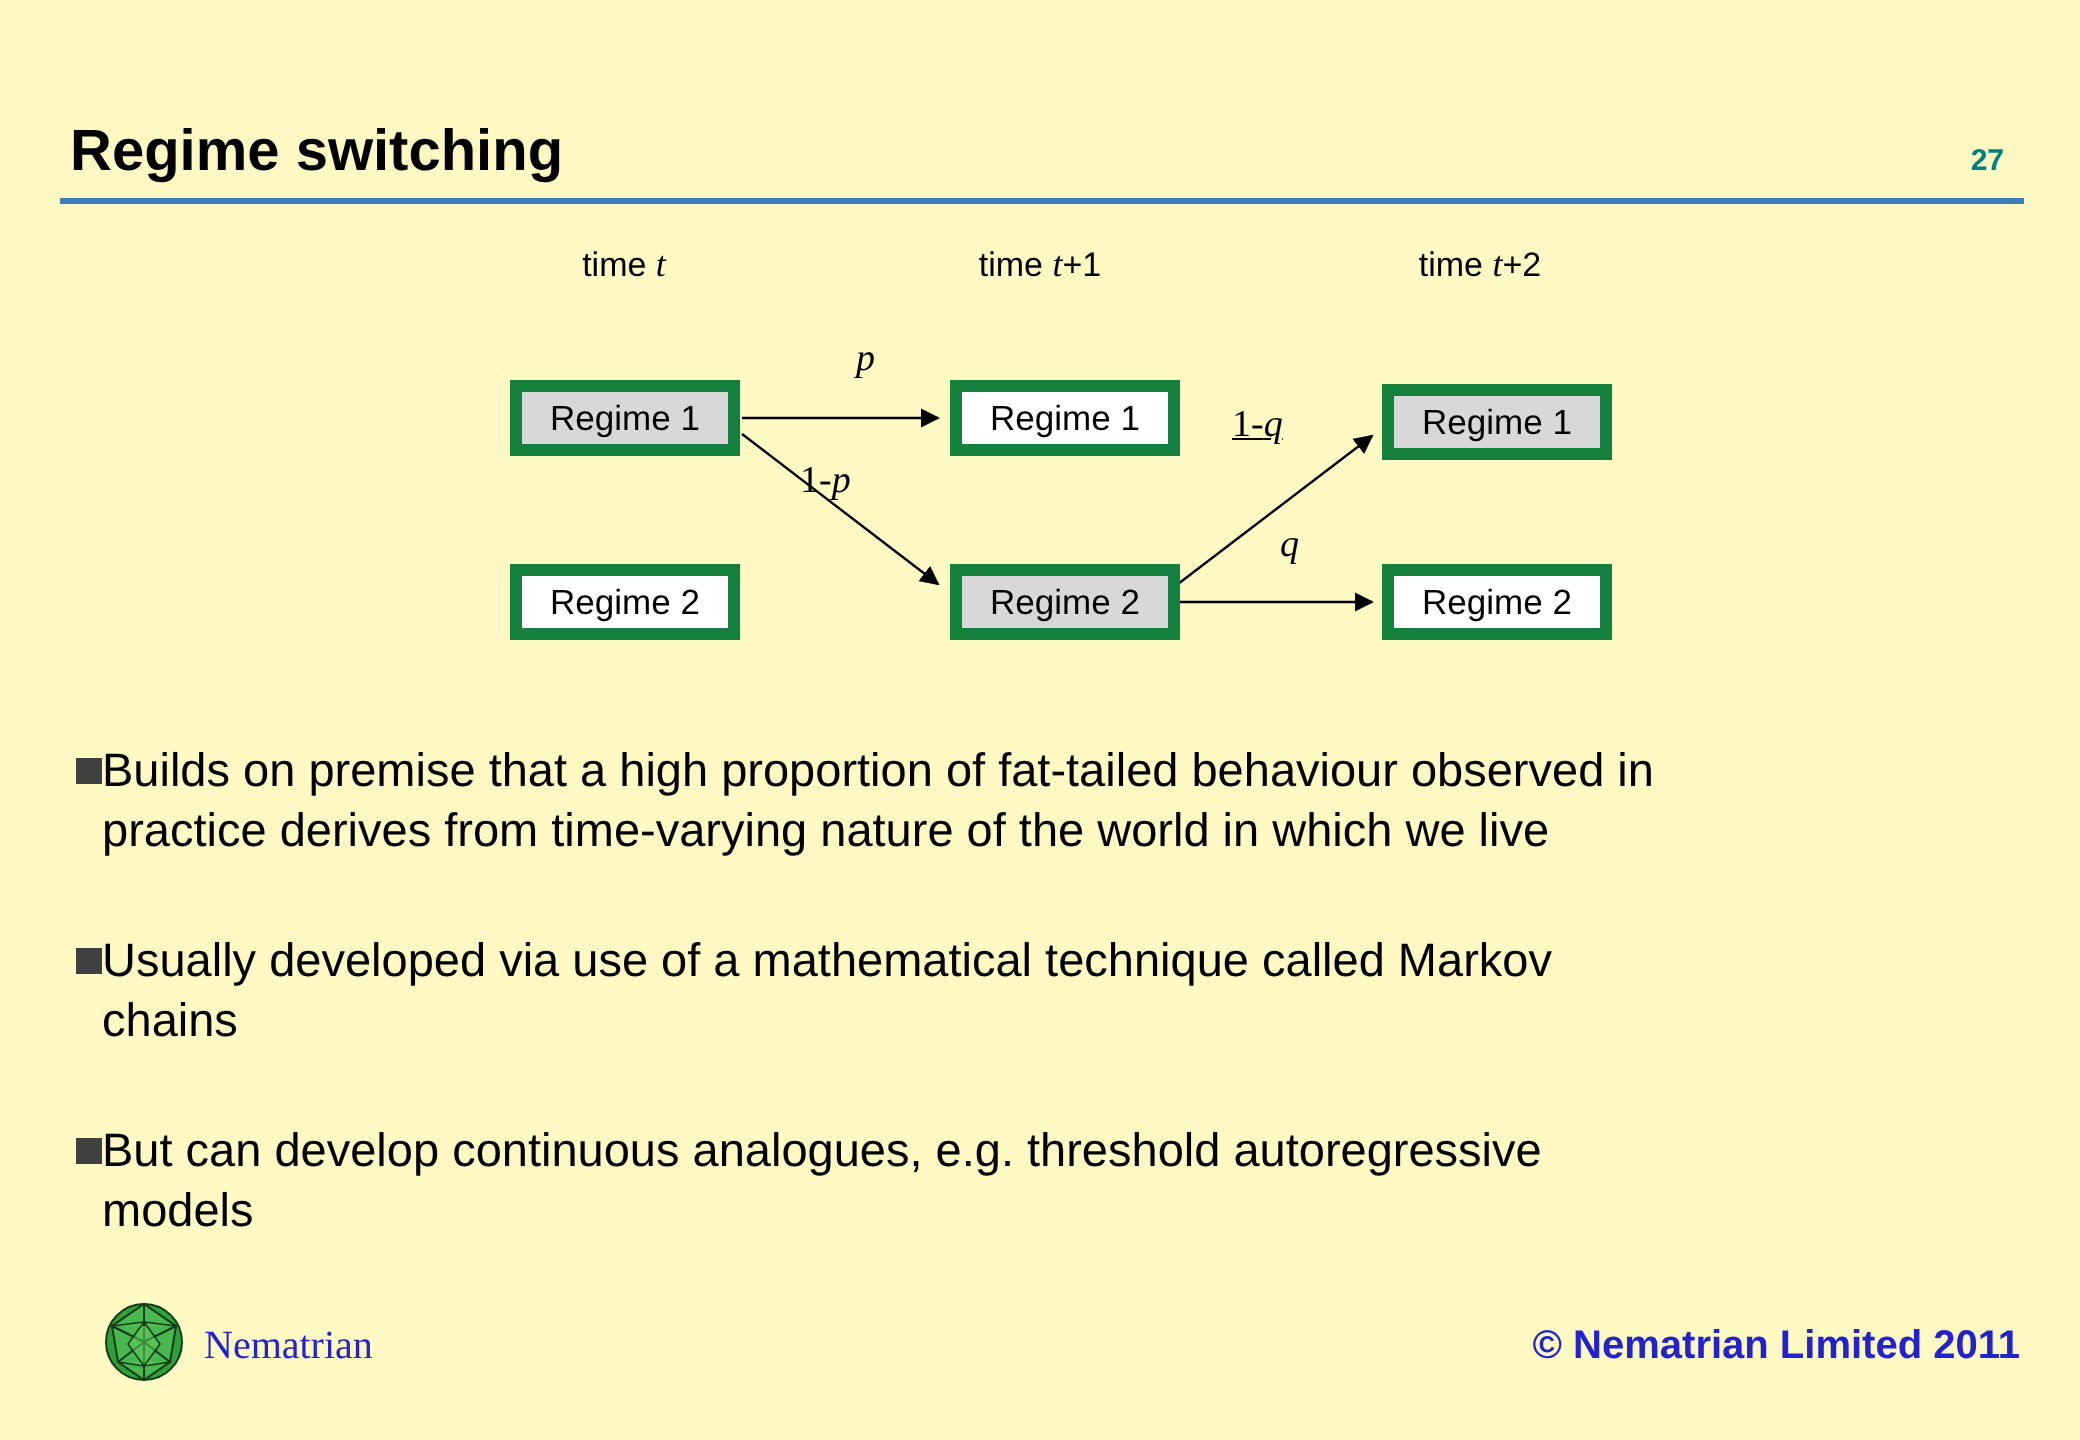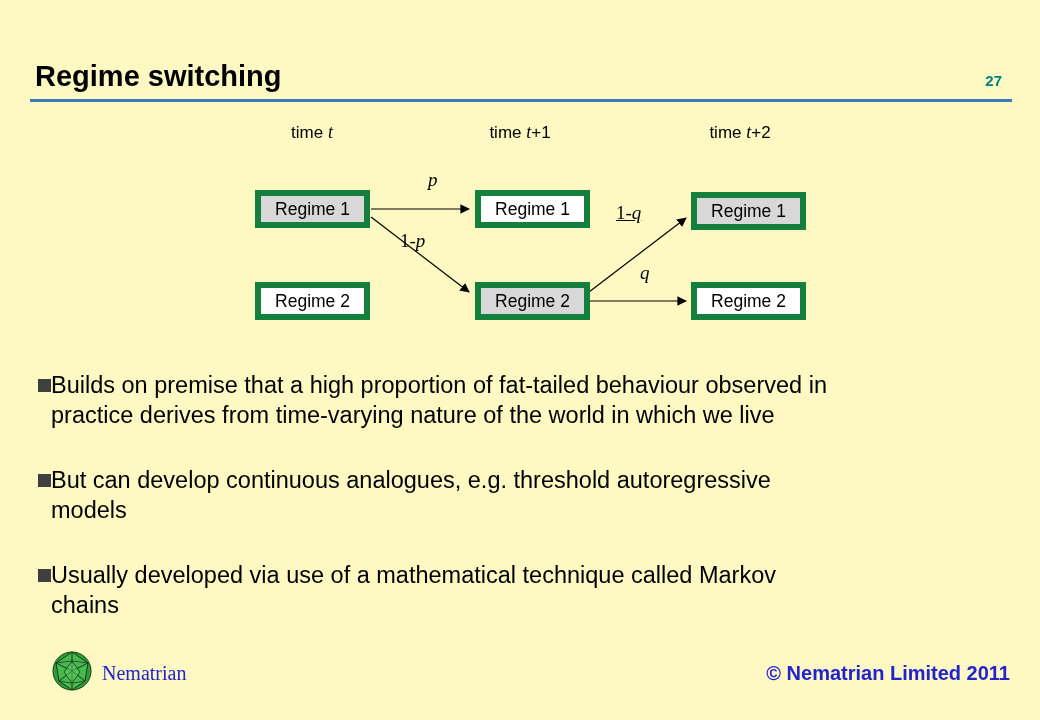--- a/index.html
+++ b/index.html
@@ -199,30 +199,30 @@
       <div class="bullet-marker"></div>
       <div class="bullet-text">
         <div>Builds on premise that a high proportion of fat-tailed behaviour observed in</div>
         <div>practice derives from time-varying nature of the world in which we live</div>
       </div>
     </div>
 
     <div class="bullet">
       <div class="bullet-marker"></div>
       <div class="bullet-text">
-        <div>But can develop continuous analogues, e.g. threshold autoregressive</div>
-        <div>models</div>
+        <div>Usually developed via use of a mathematical technique called Markov</div>
+        <div>chains</div>
       </div>
     </div>
 
     <div class="bullet">
       <div class="bullet-marker"></div>
       <div class="bullet-text">
-        <div>Usually developed via use of a mathematical technique called Markov</div>
-        <div>chains</div>
+        <div>But can develop continuous analogues, e.g. threshold autoregressive</div>
+        <div>models</div>
       </div>
     </div>
 
   </div>
 
   <div class="footer-logo">
     <svg width="40" height="40" viewBox="0 0 40 40" xmlns="http://www.w3.org/2000/svg">
       <circle cx="20" cy="20" r="19" fill="#2e9e3a" stroke="#123a14" stroke-width="1"></circle>
       <path d="M20 1 L36 12 L33 30 L20 39 L7 30 L4 12 Z" fill="#49b84f" stroke="#123a14" stroke-width="1"></path>
       <path d="M20 1 L20 20 L36 12 M20 20 L33 30 M20 20 L7 30 M20 20 L4 12 M20 20 L20 39" stroke="#123a14" stroke-width="1" fill="none"></path>

